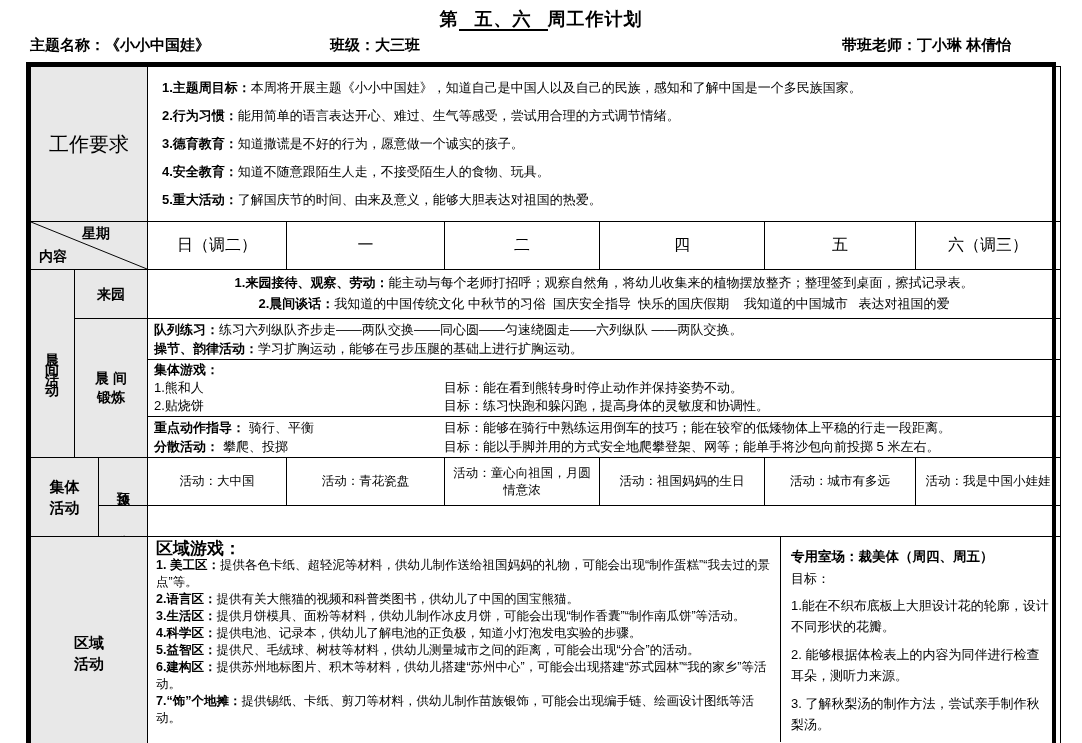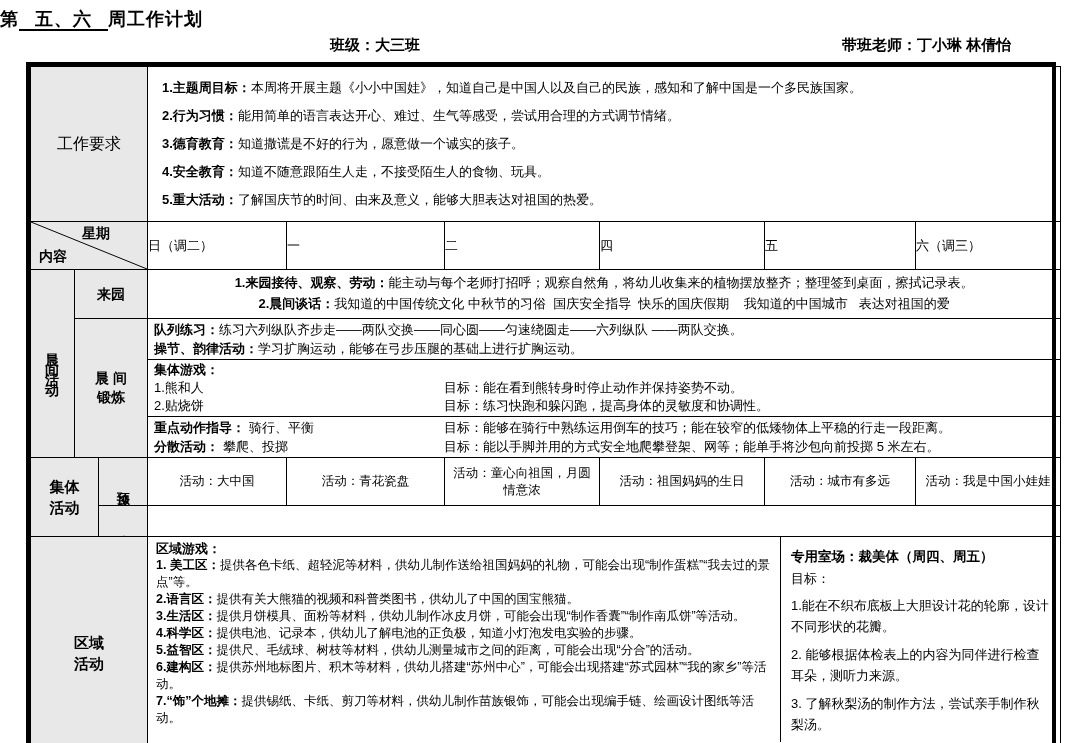--- a/index.html
+++ b/index.html
@@ -1,84 +1,85 @@
 <!DOCTYPE html>
 <html><head>
 <meta charset="utf-8">
 <style>
   html,body{margin:0;padding:0;}
   body{
     width:1082px;height:743px;background:#ffffff;color:#000;
     font-family:"Liberation Sans","DejaVu Sans",sans-serif;
     position:relative;overflow:hidden;
   }
-  .title{position:absolute;top:7px;left:0;width:100%;
+  .title{position:absolute;top:7px;left:0;width:100%;text-align:center;
     font-size:18px;font-weight:bold;letter-spacing:1px;}
   .title .u{border-bottom:2px solid #000;padding:0 16px;}
   .meta{position:absolute;top:36px;left:0;width:100%;height:24px;
     font-weight:bold;font-size:15px;}
   .meta span{position:absolute;top:0;white-space:nowrap;}
   .m-theme{left:30px;} .m-class{left:330px;} .m-date{left:522px;} .m-teacher{left:842px;}
 
   .tablewrap{position:absolute;left:26px;top:62px;width:1022px;border:4px solid #000;}
   table{border-collapse:collapse;table-layout:fixed;width:100%;}
   td{border:1px solid #000;vertical-align:top;padding:0;overflow:hidden;font-size:13px;}
   .hd{background:#e8e8e8;text-align:center;vertical-align:middle;}
   .r1{height:106px;} .r2{height:48px;} .r3{height:49px;} .r4{height:138px;}
   .r5{height:48px;} .r6{height:31px;} .r7{height:232px;}
 
-  .plainhd{font-size:16px;}
+  .plainhd{font-size:20px;}
   .boldhd{font-weight:bold;font-size:14px;line-height:19px;}
   .bighd{font-weight:bold;font-size:15px;line-height:21px;}
   .vtext{writing-mode:vertical-lr;text-orientation:upright;font-weight:bold;}
   .v-morning{font-size:14px;letter-spacing:10px;}
   .v-preset{font-size:13px;letter-spacing:2px;}
   .v-note{font-size:11px;letter-spacing:0;}
 
   .workreq{padding:3px 6px;}
   .workreq p{margin:8px;line-height:20px;white-space:nowrap;}
 
   .corner{position:relative;background:#e8e8e8;}
   .corner svg{position:absolute;inset:0;width:100%;height:100%;}
   .corner .cw{position:absolute;top:3px;left:51px;font-weight:bold;font-size:14px;}
   .corner .cc{position:absolute;bottom:3px;left:8px;font-weight:bold;font-size:14px;font-family:Liberation Mono, monospace;}
-  .day{vertical-align:middle;font-size:13px;}
+  .day{text-align:center;vertical-align:middle;font-size:16px;}
 
   .arrival{padding:2px 6px;}
   .arrival p{margin:0;line-height:21px;white-space:pre-wrap;text-align:center;}
 
   .ex-a,.ex-b,.ex-c{box-sizing:border-box;padding:1px 6px;}
   .ex-a{height:40px;} .ex-b{height:57px;border-top:1px solid #000;}
   .ex-c{height:41px;border-top:1px solid #000;}
   .ex-a p,.ex-b p,.ex-c p{margin:0;line-height:19px;white-space:nowrap;}
   .ex-b p{line-height:18px;}
   .col1{display:inline-block;width:290px;vertical-align:top;}
   .fname{margin-left:4px;}
 
   .act{text-align:center;vertical-align:middle;font-size:12.5px;padding:2px 4px;line-height:17px;}
 
   .regionflex{display:flex;height:100%;}
   .rleft{flex:0 0 633px;border-right:1px solid #000;box-sizing:border-box;
     padding:3px 8px 0 8px;font-size:12.5px;line-height:17px;}
   .rleft p{margin:0;}
-  .rg-title{font-weight:bold;font-size:13px;}
+  .rg-title{font-weight:bold;font-size:17px;}
   .rright{flex:1;box-sizing:border-box;padding:6px 10px 0 10px;font-size:13px;}
   .sp-title{font-weight:bold;font-size:13.5px;margin:4px 0 2px 0;line-height:20px;}
   .sp-goal{font-weight:normal;margin:2px 0;line-height:19px;}
   .sp-item{margin:7px 0;line-height:21px;}
   b{font-weight:bold;}
 </style>
 </head>
 <body>
 
 <div class="title">
   <span>第</span><span class="u">五、六</span><span>周工作计划</span>
 </div>
 
 <div class="meta">
+  <span class="m-theme"><b>主题名称：</b><b>《小小中国娃》</b></span>
   <span class="m-class"><b>班级：</b><b>大三班</b></span>
   <span class="m-teacher"><b>带班老师：</b><b>丁小琳 林倩怡</b></span>
 </div>
 
 <div class="tablewrap">
 <table>
   <colgroup>
     <col style="width:44px">
         <col style="width:24px">
         <col style="width:49px">

